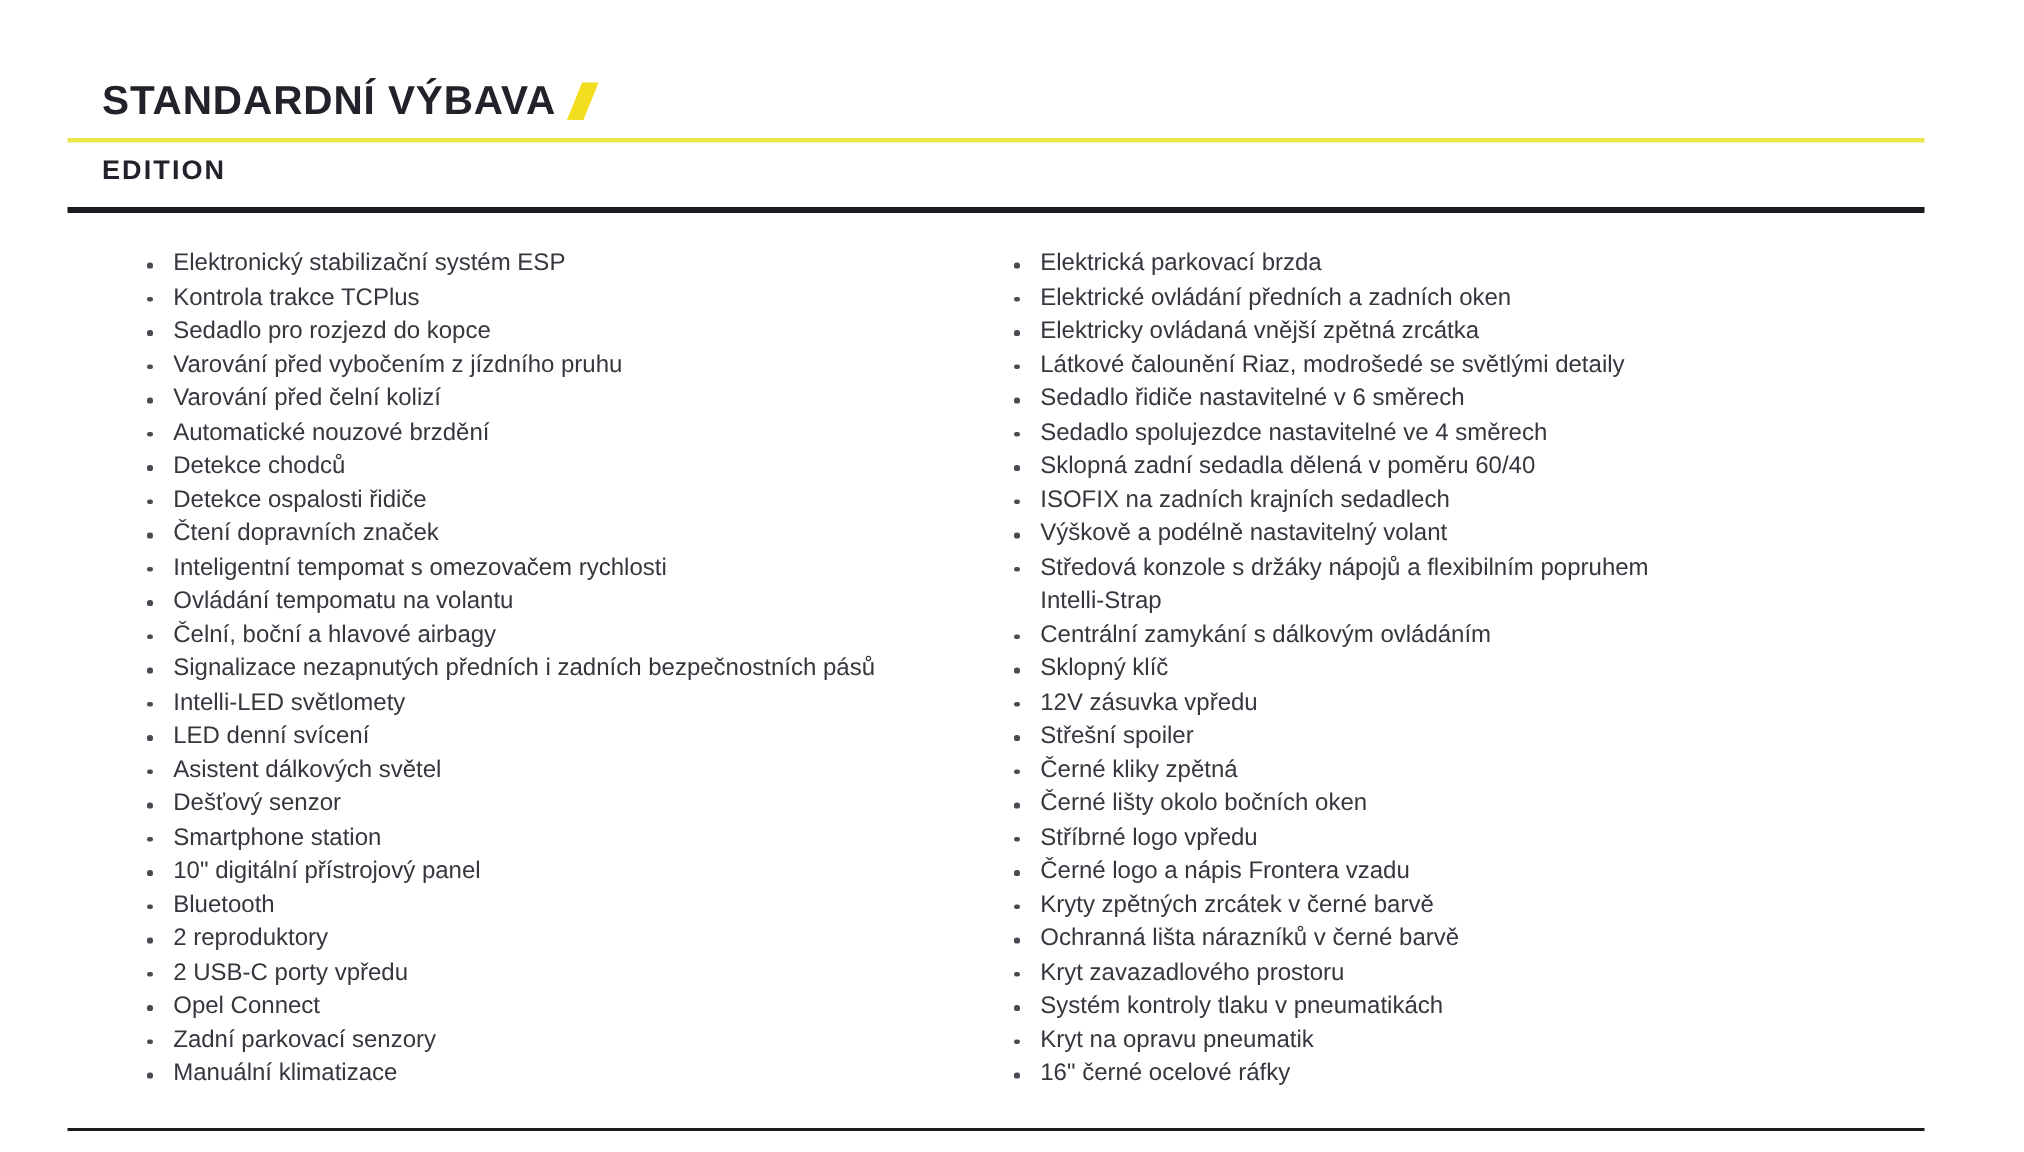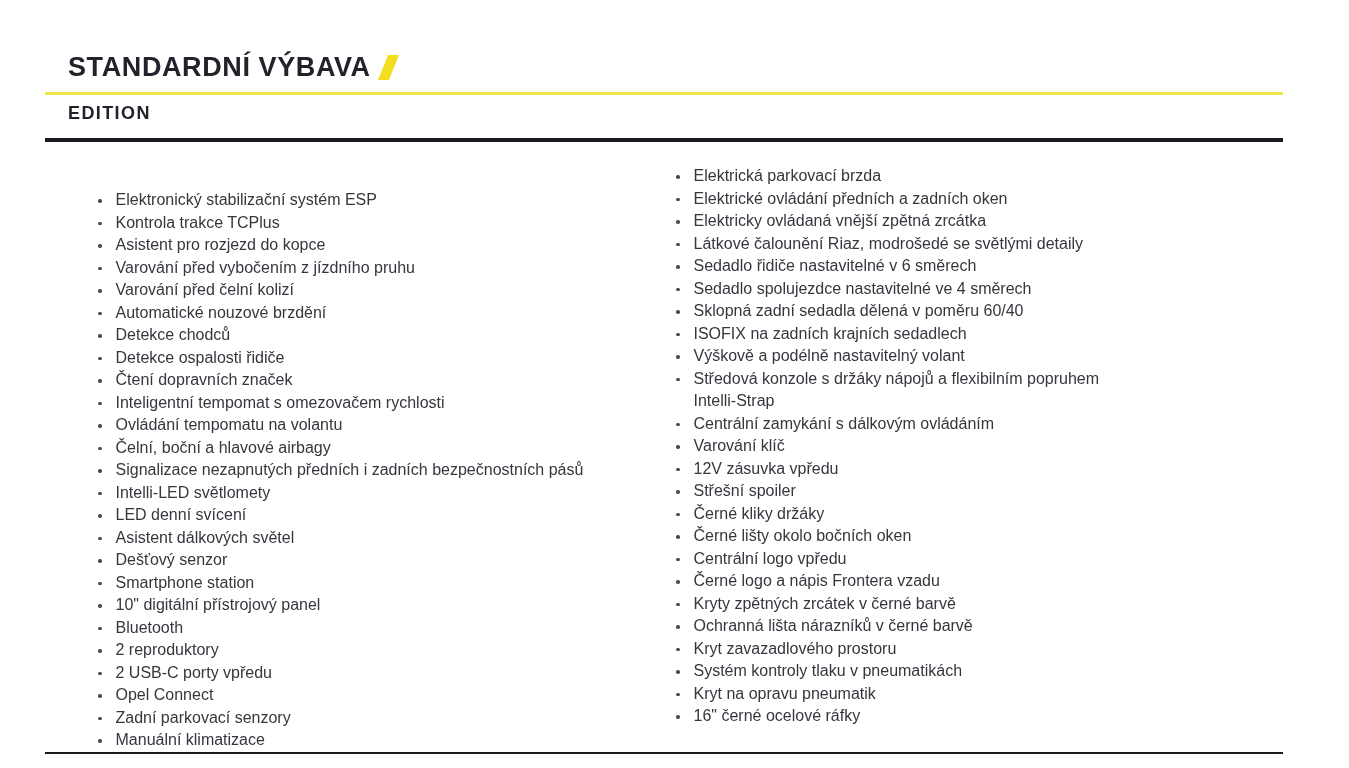--- a/index.html
+++ b/index.html
@@ -67,21 +67,21 @@
   .rule-bottom{
     top:752px;
     height:2px;
     background:var(--rule-dark);
   }
   .equipment-list{
     position:absolute;
     top:165px;
     list-style:none;
   }
-  .equipment-list.left{left:98px;width:610px;margin-top:24px;}
+  .equipment-list.left{left:98px;width:610px;}
   .equipment-list.right{left:676px;width:600px;}
   .equipment-list li{
     display:flex;
     align-items:flex-start;
     font-size:16px;
     line-height:22.5px;
     color:var(--body-text);
     white-space:pre-line;
   }
   .bullet{
@@ -108,21 +108,21 @@
 
   <div class="rule rule-yellow"></div>
 
   <h2 class="trim-heading">EDITION</h2>
 
   <div class="rule rule-black"></div>
 
   <ul class="equipment-list left">
       <li><span class="bullet"></span><span class="item-label">Elektronický stabilizační systém ESP</span></li>
       <li><span class="bullet"></span><span class="item-label">Kontrola trakce TCPlus</span></li>
-      <li><span class="bullet"></span><span class="item-label">Asistent pro rozjezd do kopce</span></li>
+      <li><span class="bullet"></span><span class="item-label">Sedadlo pro rozjezd do kopce</span></li>
       <li><span class="bullet"></span><span class="item-label">Varování před vybočením z jízdního pruhu</span></li>
       <li><span class="bullet"></span><span class="item-label">Varování před čelní kolizí</span></li>
       <li><span class="bullet"></span><span class="item-label">Automatické nouzové brzdění</span></li>
       <li><span class="bullet"></span><span class="item-label">Detekce chodců</span></li>
       <li><span class="bullet"></span><span class="item-label">Detekce ospalosti řidiče</span></li>
       <li><span class="bullet"></span><span class="item-label">Čtení dopravních značek</span></li>
       <li><span class="bullet"></span><span class="item-label">Inteligentní tempomat s omezovačem rychlosti</span></li>
       <li><span class="bullet"></span><span class="item-label">Ovládání tempomatu na volantu</span></li>
       <li><span class="bullet"></span><span class="item-label">Čelní, boční a hlavové airbagy</span></li>
       <li><span class="bullet"></span><span class="item-label">Signalizace nezapnutých předních i zadních bezpečnostních pásů</span></li>
@@ -146,26 +146,26 @@
       <li><span class="bullet"></span><span class="item-label">Elektricky ovládaná vnější zpětná zrcátka</span></li>
       <li><span class="bullet"></span><span class="item-label">Látkové čalounění Riaz, modrošedé se světlými detaily</span></li>
       <li><span class="bullet"></span><span class="item-label">Sedadlo řidiče nastavitelné v 6 směrech</span></li>
       <li><span class="bullet"></span><span class="item-label">Sedadlo spolujezdce nastavitelné ve 4 směrech</span></li>
       <li><span class="bullet"></span><span class="item-label">Sklopná zadní sedadla dělená v poměru 60/40</span></li>
       <li><span class="bullet"></span><span class="item-label">ISOFIX na zadních krajních sedadlech</span></li>
       <li><span class="bullet"></span><span class="item-label">Výškově a podélně nastavitelný volant</span></li>
       <li><span class="bullet"></span><span class="item-label">Středová konzole s držáky nápojů a flexibilním popruhem
 Intelli-Strap</span></li>
       <li><span class="bullet"></span><span class="item-label">Centrální zamykání s dálkovým ovládáním</span></li>
-      <li><span class="bullet"></span><span class="item-label">Varování klíč</span></li>
+      <li><span class="bullet"></span><span class="item-label">Sklopný klíč</span></li>
       <li><span class="bullet"></span><span class="item-label">12V zásuvka vpředu</span></li>
       <li><span class="bullet"></span><span class="item-label">Střešní spoiler</span></li>
-      <li><span class="bullet"></span><span class="item-label">Černé kliky držáky</span></li>
+      <li><span class="bullet"></span><span class="item-label">Černé kliky zpětná</span></li>
       <li><span class="bullet"></span><span class="item-label">Černé lišty okolo bočních oken</span></li>
-      <li><span class="bullet"></span><span class="item-label">Centrální logo vpředu</span></li>
+      <li><span class="bullet"></span><span class="item-label">Stříbrné logo vpředu</span></li>
       <li><span class="bullet"></span><span class="item-label">Černé logo a nápis Frontera vzadu</span></li>
       <li><span class="bullet"></span><span class="item-label">Kryty zpětných zrcátek v černé barvě</span></li>
       <li><span class="bullet"></span><span class="item-label">Ochranná lišta nárazníků v černé barvě</span></li>
       <li><span class="bullet"></span><span class="item-label">Kryt zavazadlového prostoru</span></li>
       <li><span class="bullet"></span><span class="item-label">Systém kontroly tlaku v pneumatikách</span></li>
       <li><span class="bullet"></span><span class="item-label">Kryt na opravu pneumatik</span></li>
       <li><span class="bullet"></span><span class="item-label">16" černé ocelové ráfky</span></li>
     </ul>
 
   <div class="rule rule-bottom"></div>

